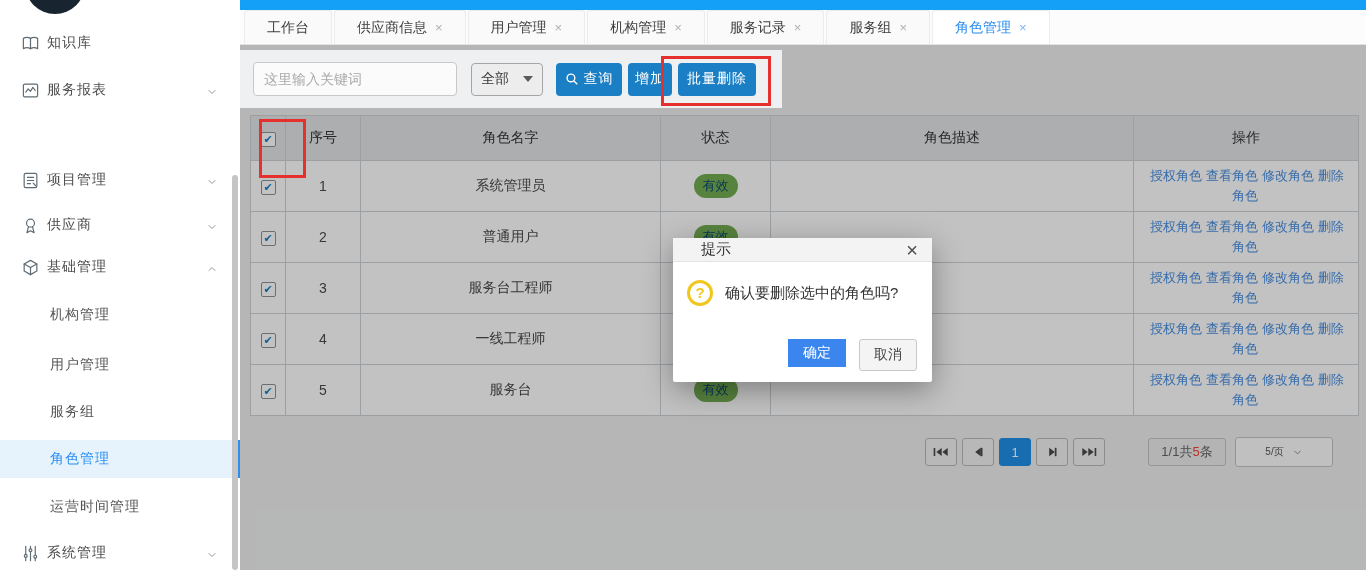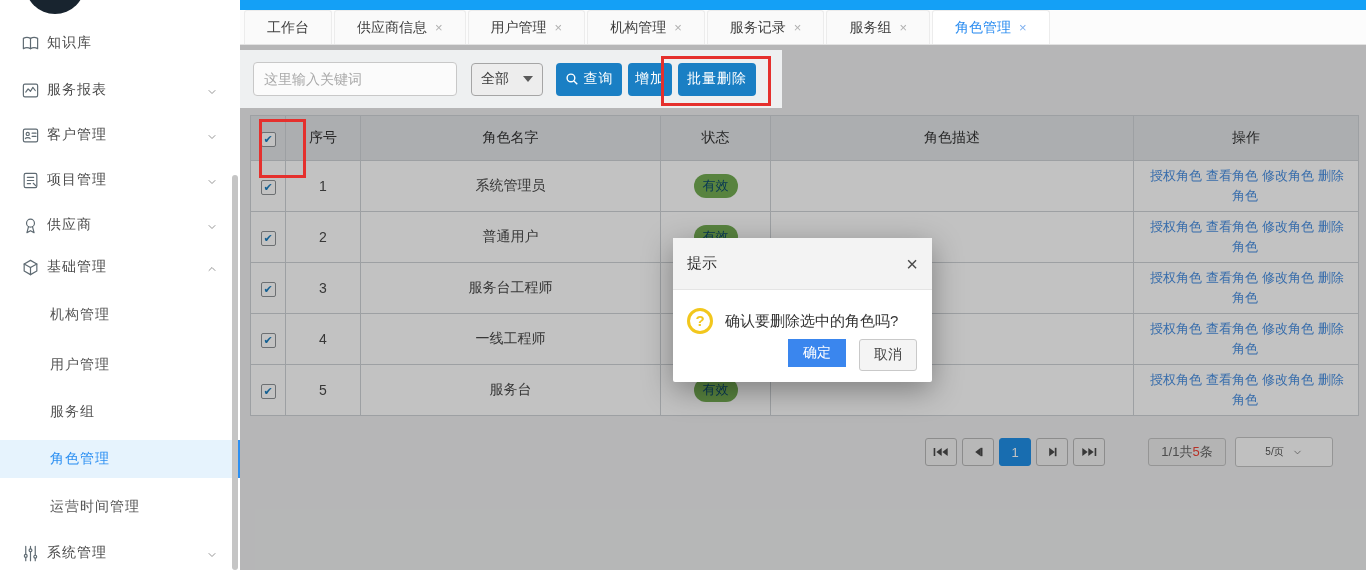--- a/index.html
+++ b/index.html
@@ -62,21 +62,21 @@
   .pg-size { margin-left:9px; width:98px; height:30px; background:#fdfdfd; border:1px solid #c4c4c4; border-radius:3px; display:flex; align-items:center; justify-content:center; gap:8px; font-size:10px; color:#555; cursor:pointer; }
 
   
   .dim { position:absolute; background:rgba(0,0,0,0.24); z-index:5; }
   .dim1 { left:542px; top:45px; width:584px; height:63px; }
   .dim2 { left:0; top:108px; width:1126px; height:462px; }
   .dim3 { left:0; top:45px; width:542px; height:5px; }
 
   
   .modal { position:absolute; left:433px; top:238px; width:259px; height:144px; background:#fff; border-radius:2px; box-shadow:0 8px 30px rgba(0,0,0,0.35); z-index:10; }
-  .modal-header { height:52px; background:#f3f3f3; border-bottom:1px solid #e4e4e4; display:flex; align-items:center; justify-content:space-between; padding:0 14px 0 14px; }
+  .modal-header { height:24px; background:#f3f3f3; border-bottom:1px solid #e4e4e4; display:flex; align-items:center; justify-content:space-between; padding:0 14px 0 28px; }
   .modal-title { font-size:15px; color:#333; }
   .modal-close { font-size:20px; color:#4a4a4a; cursor:pointer; line-height:1; }
   .modal-body { display:flex; align-items:center; gap:12px; padding:18px 16px 0 14px; }
   .q-icon { flex:0 0 26px; width:26px; height:26px; border:3px solid #f2c71d; border-radius:50%; color:#f2c71d; font-weight:bold; font-size:15px; line-height:20px; text-align:center; }
   .modal-msg { font-size:15px; color:#333; }
   .modal-footer { position:absolute; right:15px; bottom:11px; display:flex; gap:13px; }
   .btn-confirm { width:58px; height:28px; background:#3a86ee; color:#fff; border:none; border-radius:0; font-size:14px; cursor:pointer; font-family:inherit; }
   .btn-cancel { width:58px; height:32px; background:#f4f4f4; color:#444; border:1px solid #c9c9c9; border-radius:3px; font-size:14px; cursor:pointer; font-family:Liberation Serif, serif; }
 
   
@@ -108,34 +108,20 @@
             <rect x="3" y="4" width="18" height="16" rx="2"></rect>
             <path d="M6 14l3-4 3 3 3-5 3 4"></path>
           </svg>
       </span>
       <span class="nlabel">服务报表</span>
       <span class="chev"><svg class="chv" width="12" height="12" viewBox="0 0 24 24">
             <path d="M6 9l6 6 6-6"></path>
           </svg></span>
     </div>
 
-    <div class="nav-item" style="top:116px">
-      <span class="nicon">
-        <svg class="ic" width="19" height="19" viewBox="0 0 24 24">
-            <rect x="3" y="4" width="18" height="16" rx="2"></rect>
-            <circle cx="8.5" cy="10" r="2"></circle>
-            <path d="M5.5 16c.6-1.8 5.4-1.8 6 0"></path>
-            <path d="M14 9h5M14 13h5"></path>
-          </svg>
-      </span>
-      <span class="nlabel">客户管理</span>
-      <span class="chev"><svg class="chv" width="12" height="12" viewBox="0 0 24 24">
-            <path d="M6 9l6 6 6-6"></path>
-          </svg></span>
-    </div>
 
     <div class="nav-item" style="top:161px">
       <span class="nicon">
         <svg class="ic" width="19" height="19" viewBox="0 0 24 24">
             <rect x="4" y="3" width="16" height="18" rx="2"></rect>
             <path d="M8 8h8M8 12h8M8 16h4"></path>
             <path d="M15.5 15.5l3 3"></path>
           </svg>
       </span>
       <span class="nlabel">项目管理</span>

